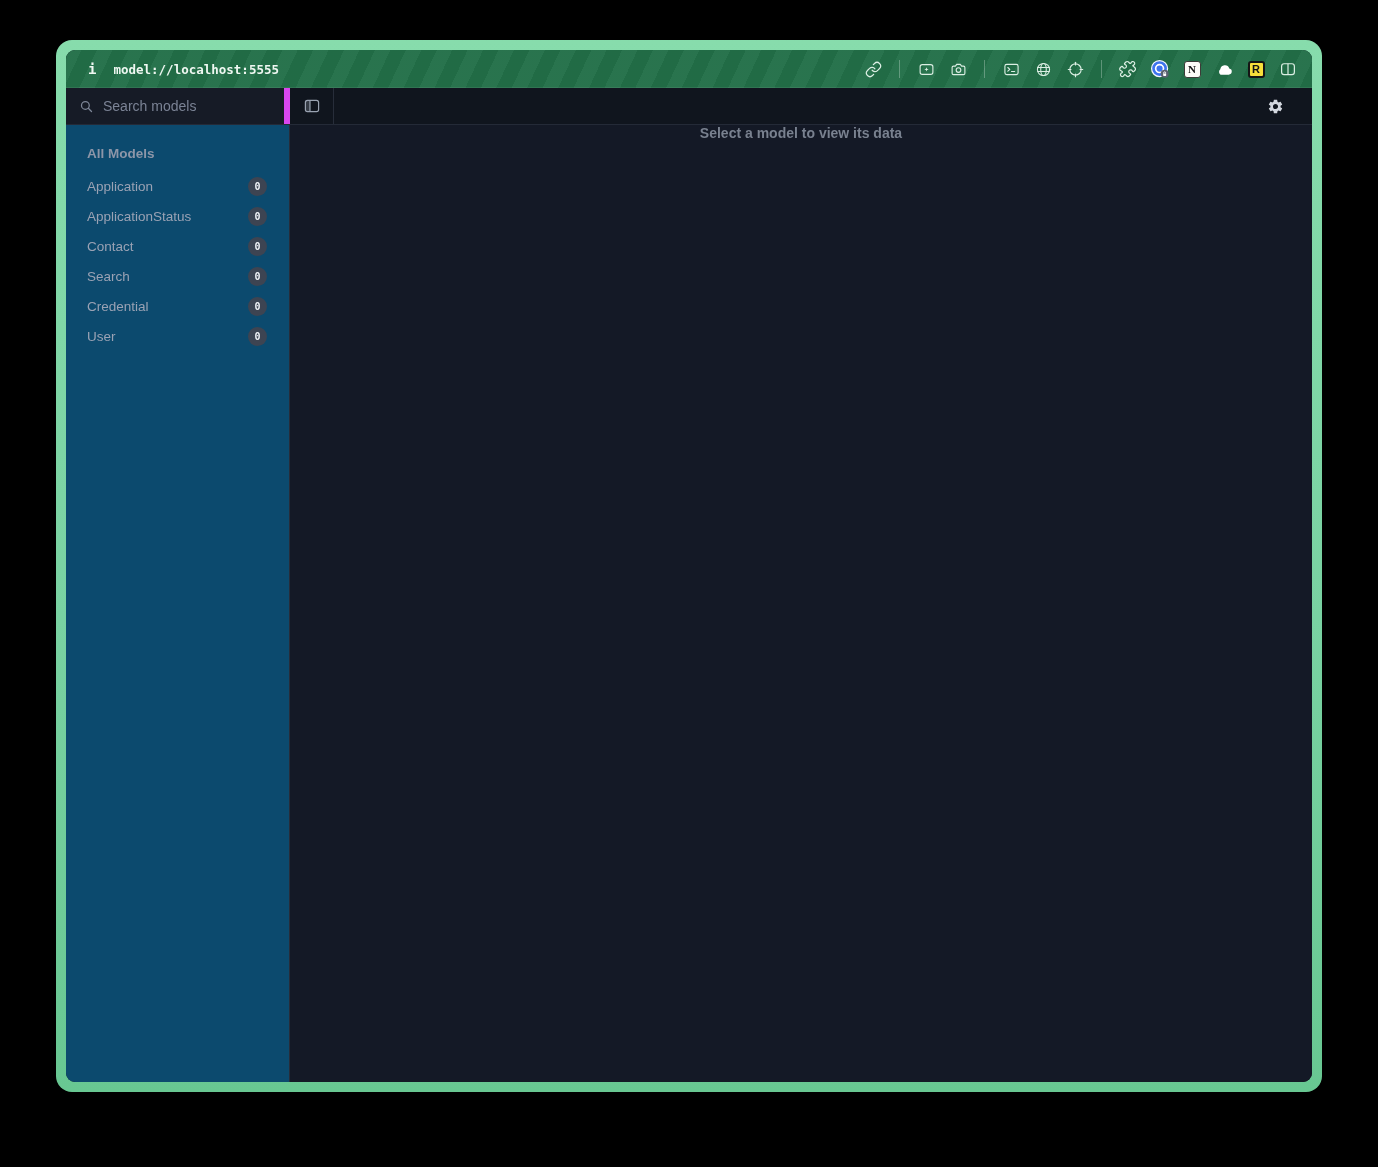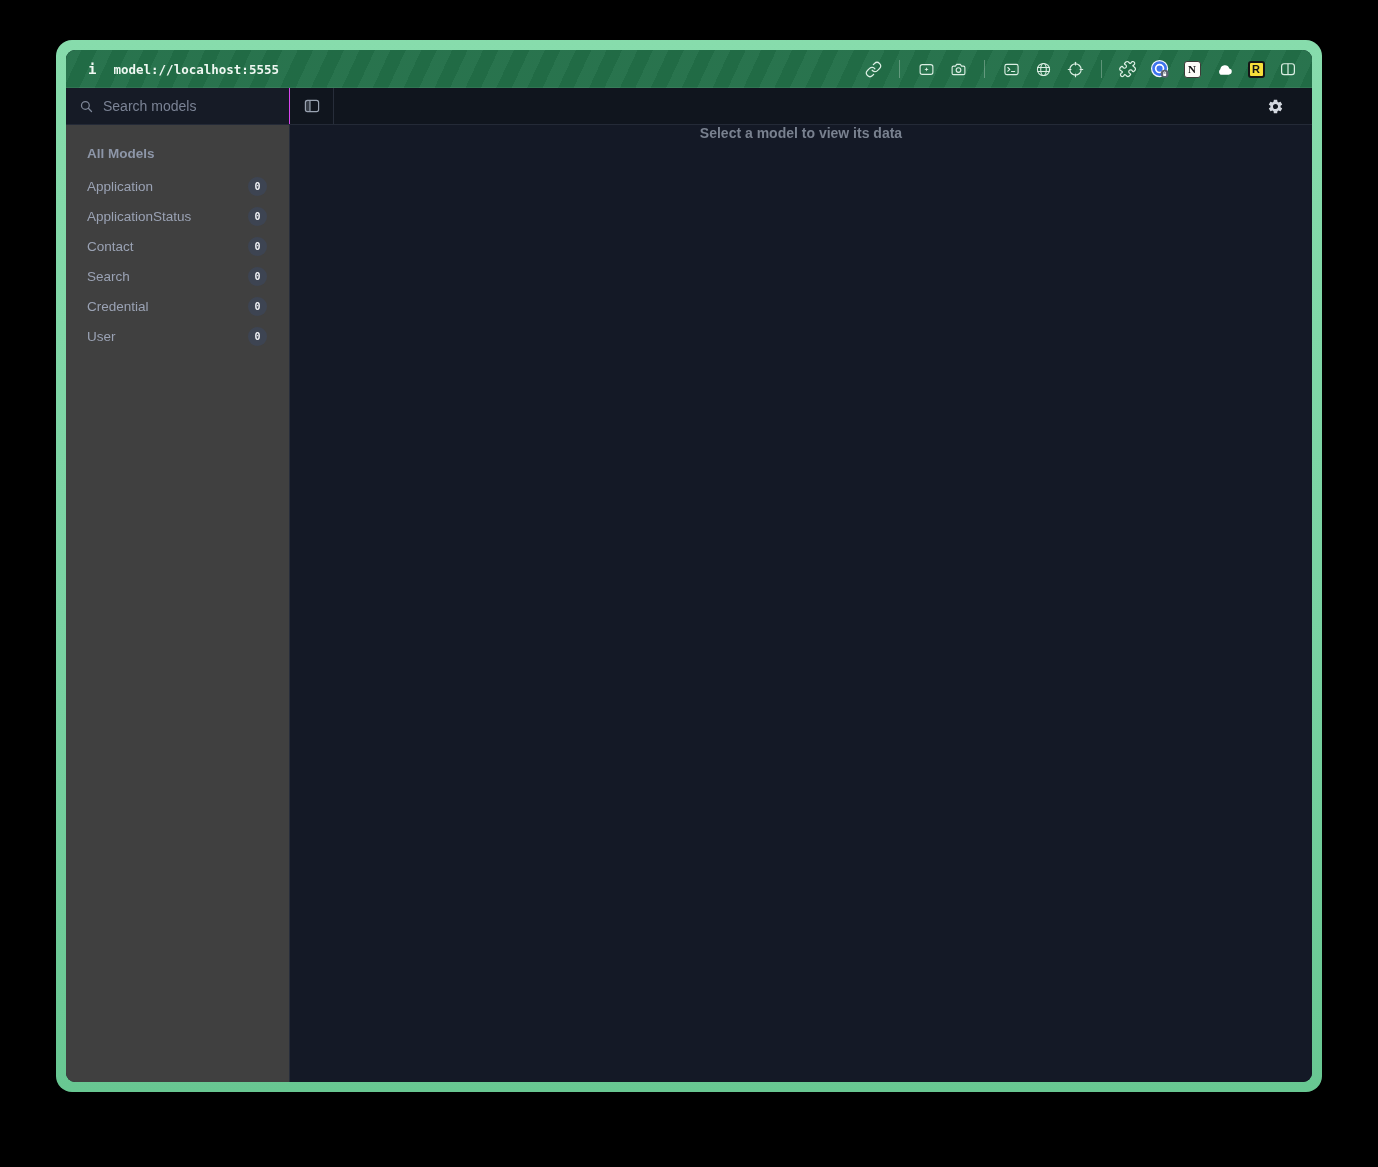--- a/index.html
+++ b/index.html
@@ -33,35 +33,35 @@
          border-radius:3px; color:#151515; font:bold 11px "Liberation Serif", serif;
          display:flex; align-items:center; justify-content:center; }
   .rbox{ width:17px; height:17px; background:#f8df3b; border:2px solid #151515;
          border-radius:3px; color:#151515; font:bold 11px "Liberation Sans", sans-serif;
          display:flex; align-items:center; justify-content:center; }
 
   
   .header{ height:37px; flex:0 0 37px; display:flex; background:#10151e;
            border-bottom:1px solid #242a37; }
   .header-search{ width:224px; flex:0 0 224px; background:#161b26;
-                  border-right:1px solid #d946ef; display:flex; align-items:center;
+                  border-right:6px solid #d946ef; display:flex; align-items:center;
                   gap:9px; padding:10px 13px; }
   .search-input{ flex:1; min-width:0; background:transparent; border:none; outline:none;
                  font:14px "Liberation Sans", sans-serif; color:#aeb5c2; }
   .search-input::placeholder{ color:#7b8395; opacity:1; }
   .header-toggle{ width:44px; flex:0 0 44px; display:flex; align-items:center;
                   justify-content:center; border-right:1px solid #272d3a; cursor:pointer; }
   .header-rest{ flex:1; display:flex; align-items:center; justify-content:flex-end;
                 padding-right:26px; }
   .gear-btn{ width:22px; height:22px; display:flex; align-items:center;
              justify-content:center; cursor:pointer; }
 
   
   .content{ flex:1; display:flex; min-height:0; }
-  .sidebar{ width:224px; flex:0 0 224px; background:#404040;
+  .sidebar{ width:224px; flex:0 0 224px; background:#0c4a6e;
             border-right:1px solid #272d3a; padding-top:13px; }
   .sidebar-title{ height:30px; padding:0 22px 0 21px; display:flex; align-items:center;
                   font-size:13.5px; font-weight:bold; color:#8d96a8; margin-bottom:3px; }
   .model-row{ height:30px; padding:0 22px 0 21px; display:flex; align-items:center;
               justify-content:space-between; cursor:pointer; }
   .model-label{ font-size:13.5px; color:#9aa2b4;text-align:right; }
   .count-badge{ width:19px; height:19px; border-radius:50%; background:#3d4452;
                 color:#eff1f5; font:bold 10px "DejaVu Sans Mono", monospace;
                 display:flex; align-items:center; justify-content:center; }
   .main{ flex:1; background:#141926; display:flex; align-items:flex-start;

